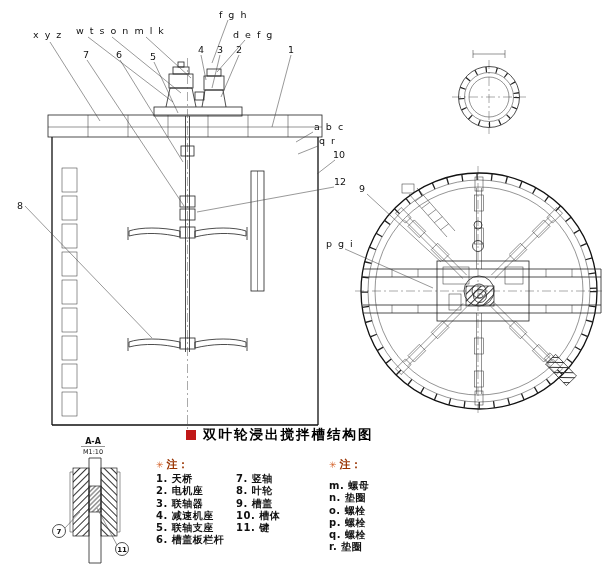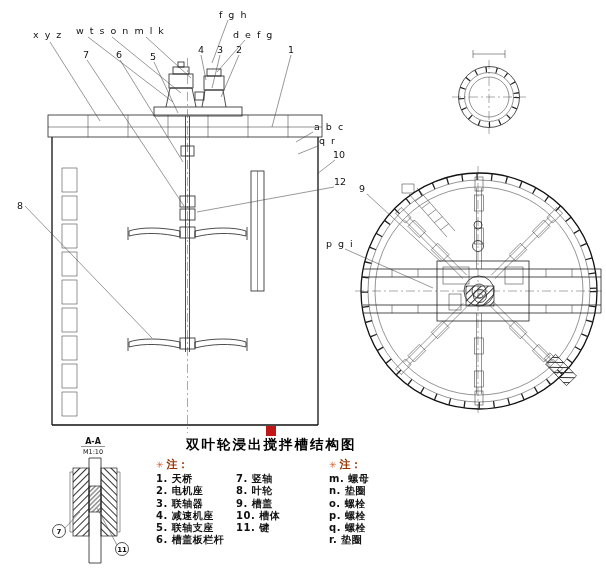--- a/index.html
+++ b/index.html
@@ -12,36 +12,36 @@
   svg .cl{fill:none;stroke:#555;stroke-width:.5;stroke-dasharray:9 3 2 3;}
   svg .leader{fill:none;stroke:#444;stroke-width:.55;}
   svg .tickring{fill:none;stroke:#222;}
   svg .hatched{stroke:#222;stroke-width:.7;}
   svg text{fill:#111;font-family:"DejaVu Sans",sans-serif;}
   .callout{font-size:9.5px;}
   .letters{letter-spacing:1.5px;}
   .seclbl{font-size:8px;font-weight:bold;}
   .secsmall{font-size:6.5px;}
   .circnum{font-size:7px;font-weight:bold;}
-  .title-row{position:absolute;left:186px;top:426px;display:flex;align-items:center;flex-direction:column;}
+  .title-row{position:absolute;left:186px;top:426px;display:flex;align-items:center;gap:7px;}
   .title-bullet{width:10px;height:10px;background:#c01818;}
   .title-text{font-size:13.5px;font-weight:bold;letter-spacing:2px;color:#000;}
   .legend{position:absolute;font-size:10px;font-weight:bold;line-height:12.3px;color:#111;}
   .legend-head{display:flex;align-items:center;gap:3px;height:14px;margin-bottom:1px;}
   .note-icon{color:#d4622a;font-size:9px;}
   .note-label{color:#993300;font-size:11px;font-weight:bold;}
   .legend-cols{display:flex;}
   .legend .li{white-space:nowrap;letter-spacing:.5px;}
   .lp{left:156px;top:458px;}
   .lp .c1{width:80px;}
   .lp .c2{width:70px;}
   .lf{left:329px;top:458px;}
   .lf .c1{width:64px;}
   .lf .c2{width:62px;}
-  .lf .c3{width:62px;}
+  .lf .c3{width:62px;margin-top:7px;}
   .lf .c4{width:56px;}
 </style>
 </head>
 <body>
 
 <div class="stage">
 
 <svg width="606" height="573" viewBox="0 0 606 573">
   <defs>
     <pattern id="h1" width="5" height="5" patternUnits="userSpaceOnUse" patternTransform="rotate(45)">

